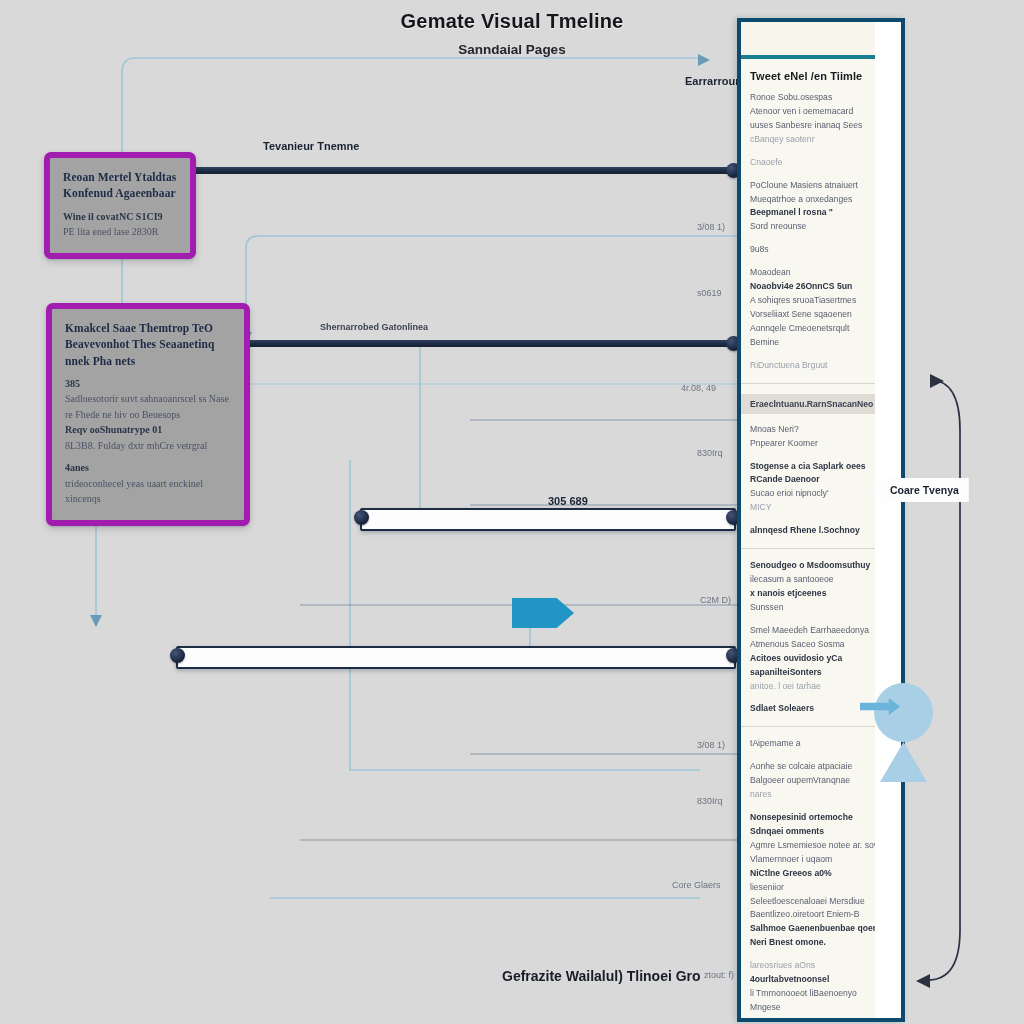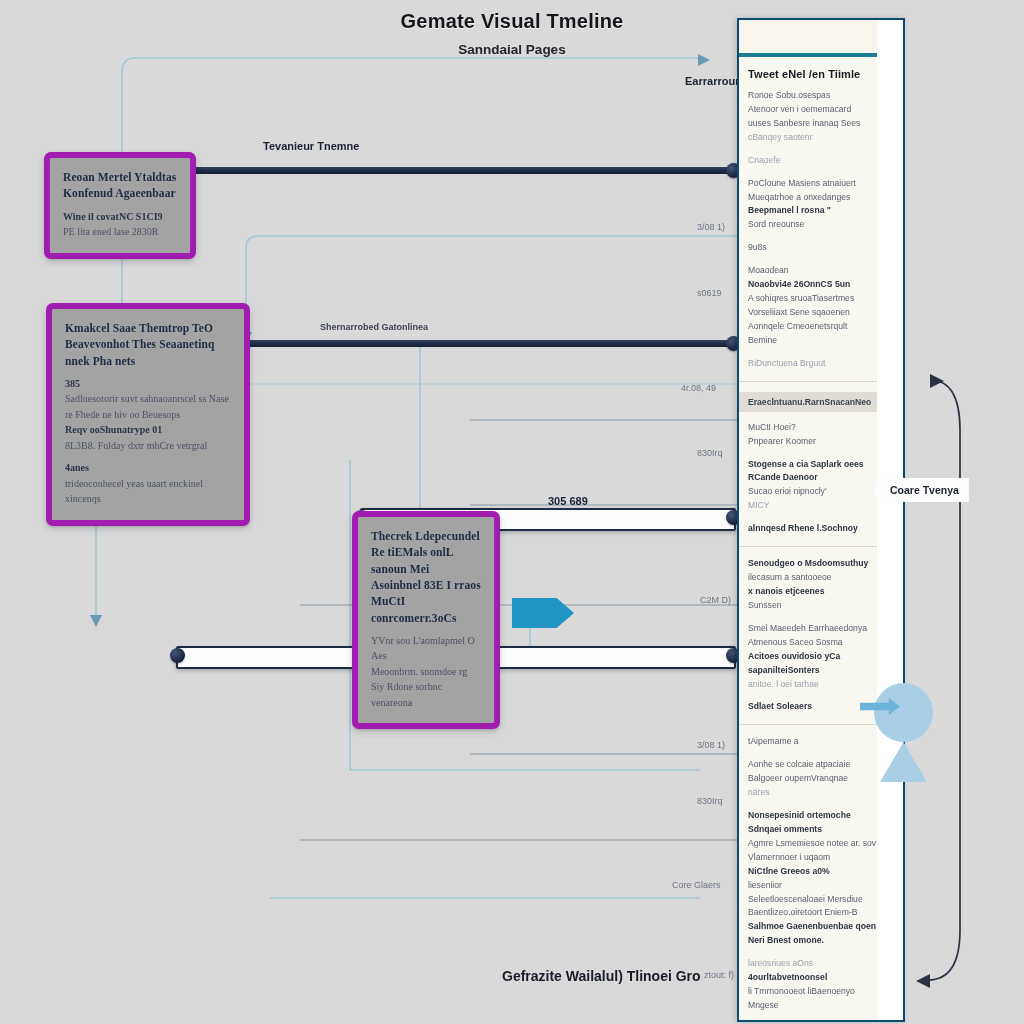--- a/index.html
+++ b/index.html
@@ -80,21 +80,21 @@
     position:absolute;
     width:62px;height:34px;
     background:#2196c4;
     clip-path:polygon(0 6%,72% 6%,100% 50%,72% 94%,0 94%);
   }
 
   
   #right-panel{
     position:absolute;left:737px;top:18px;width:168px;height:1004px;
     background:#f7f5ec;
-    border:2px solid #0c4a6e;
+    border:4px solid #0c4a6e;
     box-sizing:border-box;
     box-shadow:-2px 0 6px rgba(20,30,50,.16);
     overflow:hidden;
   }
   #right-panel .panel-topgap{height:33px;}
   #right-panel .panel-rule{height:4px;background:#1a7f93;}
   #right-panel .panel-body{
     background:#f8f7f0;
     padding:11px 9px 9px 9px;
   }
@@ -244,26 +244,20 @@
     <div class="hd">Kmakcel Saae Themtrop TeO Beavevonhot Thes Seaanetinq nnek Pha nets</div>
     <div class="ln b">385</div>
     <div class="ln">Sadluesotorir suvt sahnaoanrscel ss Nase re Fhede ne hiv oo Beuesops</div>
     <div class="ln b">Reqv ooShunatrype 01</div>
     <div class="ln">8L3B8. Fulday dxtr mhCre vetrgral</div>
     <div class="sp"></div>
     <div class="ln b">4anes</div>
     <div class="ln">trideoconhecel yeas uaart enckinel xincenqs</div>
   </div>
 
-  <div class="card" id="card-mid">
-    <div class="hd">Thecrek Ldepecundel Re tiEMals onlL sanoun Mei Asoinbnel 83E I rraos MuCtI conrcomerr.3oCs</div>
-    <div class="ln">YVnr sou L'aomlapmel O Aes</div>
-    <div class="ln">Meoonbrm. snomdoe rg</div>
-    <div class="ln">Siy Rdone sorbnc venareona</div>
-  </div>
 
 
   <div class="elabel big" style="left:215px;top:140px;">Tevanieur Tnemne</div>
   <div class="elabel big" style="left:637px;top:75px;">Earrarrour</div>
   <div class="elabel" style="left:320px;top:322px;">Shernarrobed Gatonlinea</div>
   <div class="elabel lt" style="left:697px;top:222px;">3/08 1)</div>
   <div class="elabel lt" style="left:697px;top:288px;">s0619</div>
   <div class="elabel big" style="left:500px;top:495px;">305 689</div>
   <div class="elabel lt" style="left:681px;top:383px;">4r.08, 49</div>
   <div class="elabel lt" style="left:700px;top:595px;">C2M  D)</div>
@@ -305,21 +299,21 @@
       <div class="p-ln">Vorseliiaxt Sene sqaoenen</div>
       <div class="p-ln">Aonnqele Cmeoenetsrqult</div>
       <div class="p-ln">Bemine</div>
       <div class="p-gap"></div>
       <div class="p-ln f">RiDunctuena Brguut</div>
 
       <div class="p-sep"></div>
 
       <div class="p-band">Eraeclntuanu.RarnSnacanNeo</div>
 
-      <div class="p-ln">MuCtI Hoei?</div>
+      <div class="p-ln">Mnoas Neri?</div>
       <div class="p-ln">Pnpearer Koomer</div>
       <div class="p-gap"></div>
       <div class="p-ln b">Stogense a cia Saplark oees</div>
       <div class="p-ln b">RCande Daenoor</div>
       <div class="p-ln">Sucao erioi nipnocly'</div>
       <div class="p-ln f">MICY</div>
       <div class="p-gap"></div>
       <div class="p-ln b">alnnqesd Rhene l.Sochnoy</div>
 
       <div class="p-sep"></div>

